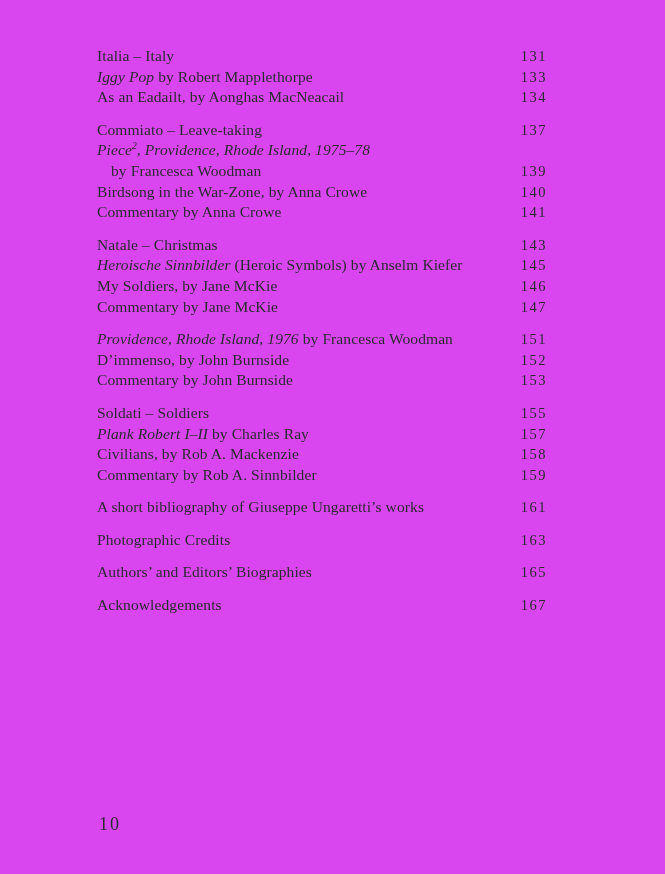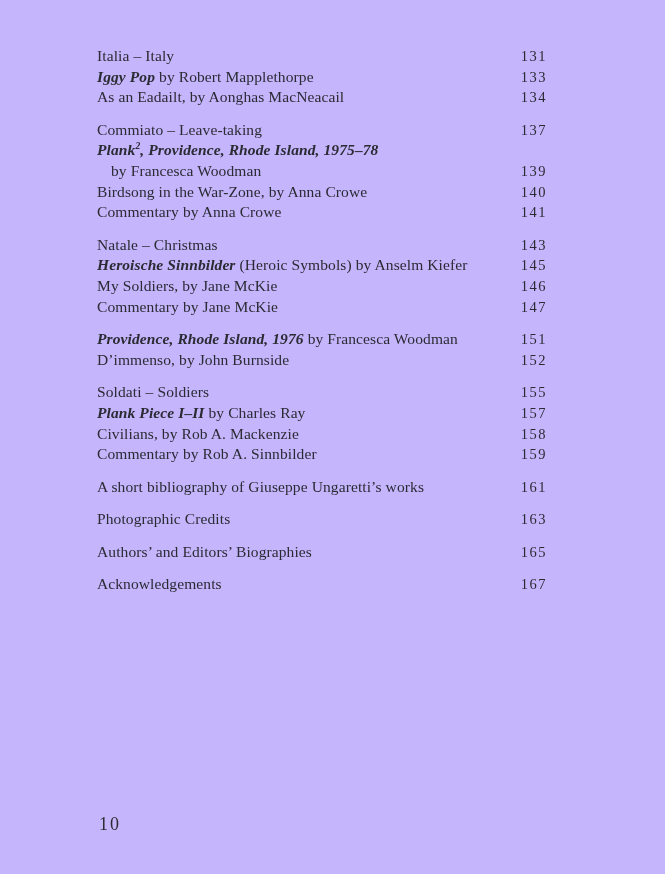--- a/index.html
+++ b/index.html
@@ -4,21 +4,21 @@
 <style>
   html, body {
     margin: 0;
     padding: 0;
     background: #ffffff;
   }
   .page {
     position: relative;
     width: 665px;
     height: 874px;
-    background: #c4b5fd;
+    background: #d946ef;
     font-family: "Liberation Serif", "DejaVu Serif", serif;
     color: #2b2b33;
     overflow: hidden;
   }
   .toc {
     position: absolute;
     left: 97px;
     top: 46px;
     width: 450px;
     font-size: 15.5px;
@@ -35,21 +35,20 @@
   .entry-title {
     flex: 1 1 auto;
     white-space: nowrap;
     letter-spacing: 0.1px;
   }
   .entry-title.indent {
     padding-left: 14px;
   }
   .entry-title em {
     font-style: italic;
-    font-weight: bold;
   }
   .entry-page {
     flex: 0 0 auto;
     margin-left: 20px;
     font-size: 14.5px;
     letter-spacing: 1.5px;
     font-feature-settings: "onum" 1;
     white-space: nowrap;
   }
   .sup {
@@ -84,21 +83,21 @@
           <span class="entry-title"><span>As an Eadailt, by Aonghas MacNeacail</span></span>
           <span class="entry-page">134</span>
         </div>
       </div>
       <div class="toc-group">
         <div class="toc-row">
           <span class="entry-title"><span>Commiato – Leave-taking</span></span>
           <span class="entry-page">137</span>
         </div>
         <div class="toc-row">
-          <span class="entry-title"><em>Plank</em><em><span class="sup">2</span></em><em>, Providence, Rhode Island, 1975–78</em></span>
+          <span class="entry-title"><em>Piece</em><em><span class="sup">2</span></em><em>, Providence, Rhode Island, 1975–78</em></span>
         </div>
         <div class="toc-row">
           <span class="entry-title indent"><span>by Francesca Woodman</span></span>
           <span class="entry-page">139</span>
         </div>
         <div class="toc-row">
           <span class="entry-title"><span>Birdsong in the War-Zone, by Anna Crowe</span></span>
           <span class="entry-page">140</span>
         </div>
         <div class="toc-row">
@@ -126,28 +125,32 @@
       </div>
       <div class="toc-group">
         <div class="toc-row">
           <span class="entry-title"><em>Providence, Rhode Island, 1976</em><span> by Francesca Woodman</span></span>
           <span class="entry-page">151</span>
         </div>
         <div class="toc-row">
           <span class="entry-title"><span>D’immenso, by John Burnside</span></span>
           <span class="entry-page">152</span>
         </div>
+        <div class="toc-row">
+          <span class="entry-title"><span>Commentary by John Burnside</span></span>
+          <span class="entry-page">153</span>
+        </div>
       </div>
       <div class="toc-group">
         <div class="toc-row">
           <span class="entry-title"><span>Soldati – Soldiers</span></span>
           <span class="entry-page">155</span>
         </div>
         <div class="toc-row">
-          <span class="entry-title"><em>Plank Piece I–II</em><span> by Charles Ray</span></span>
+          <span class="entry-title"><em>Plank Robert I–II</em><span> by Charles Ray</span></span>
           <span class="entry-page">157</span>
         </div>
         <div class="toc-row">
           <span class="entry-title"><span>Civilians, by Rob A. Mackenzie</span></span>
           <span class="entry-page">158</span>
         </div>
         <div class="toc-row">
           <span class="entry-title"><span>Commentary by Rob A. Sinnbilder</span></span>
           <span class="entry-page">159</span>
         </div>

